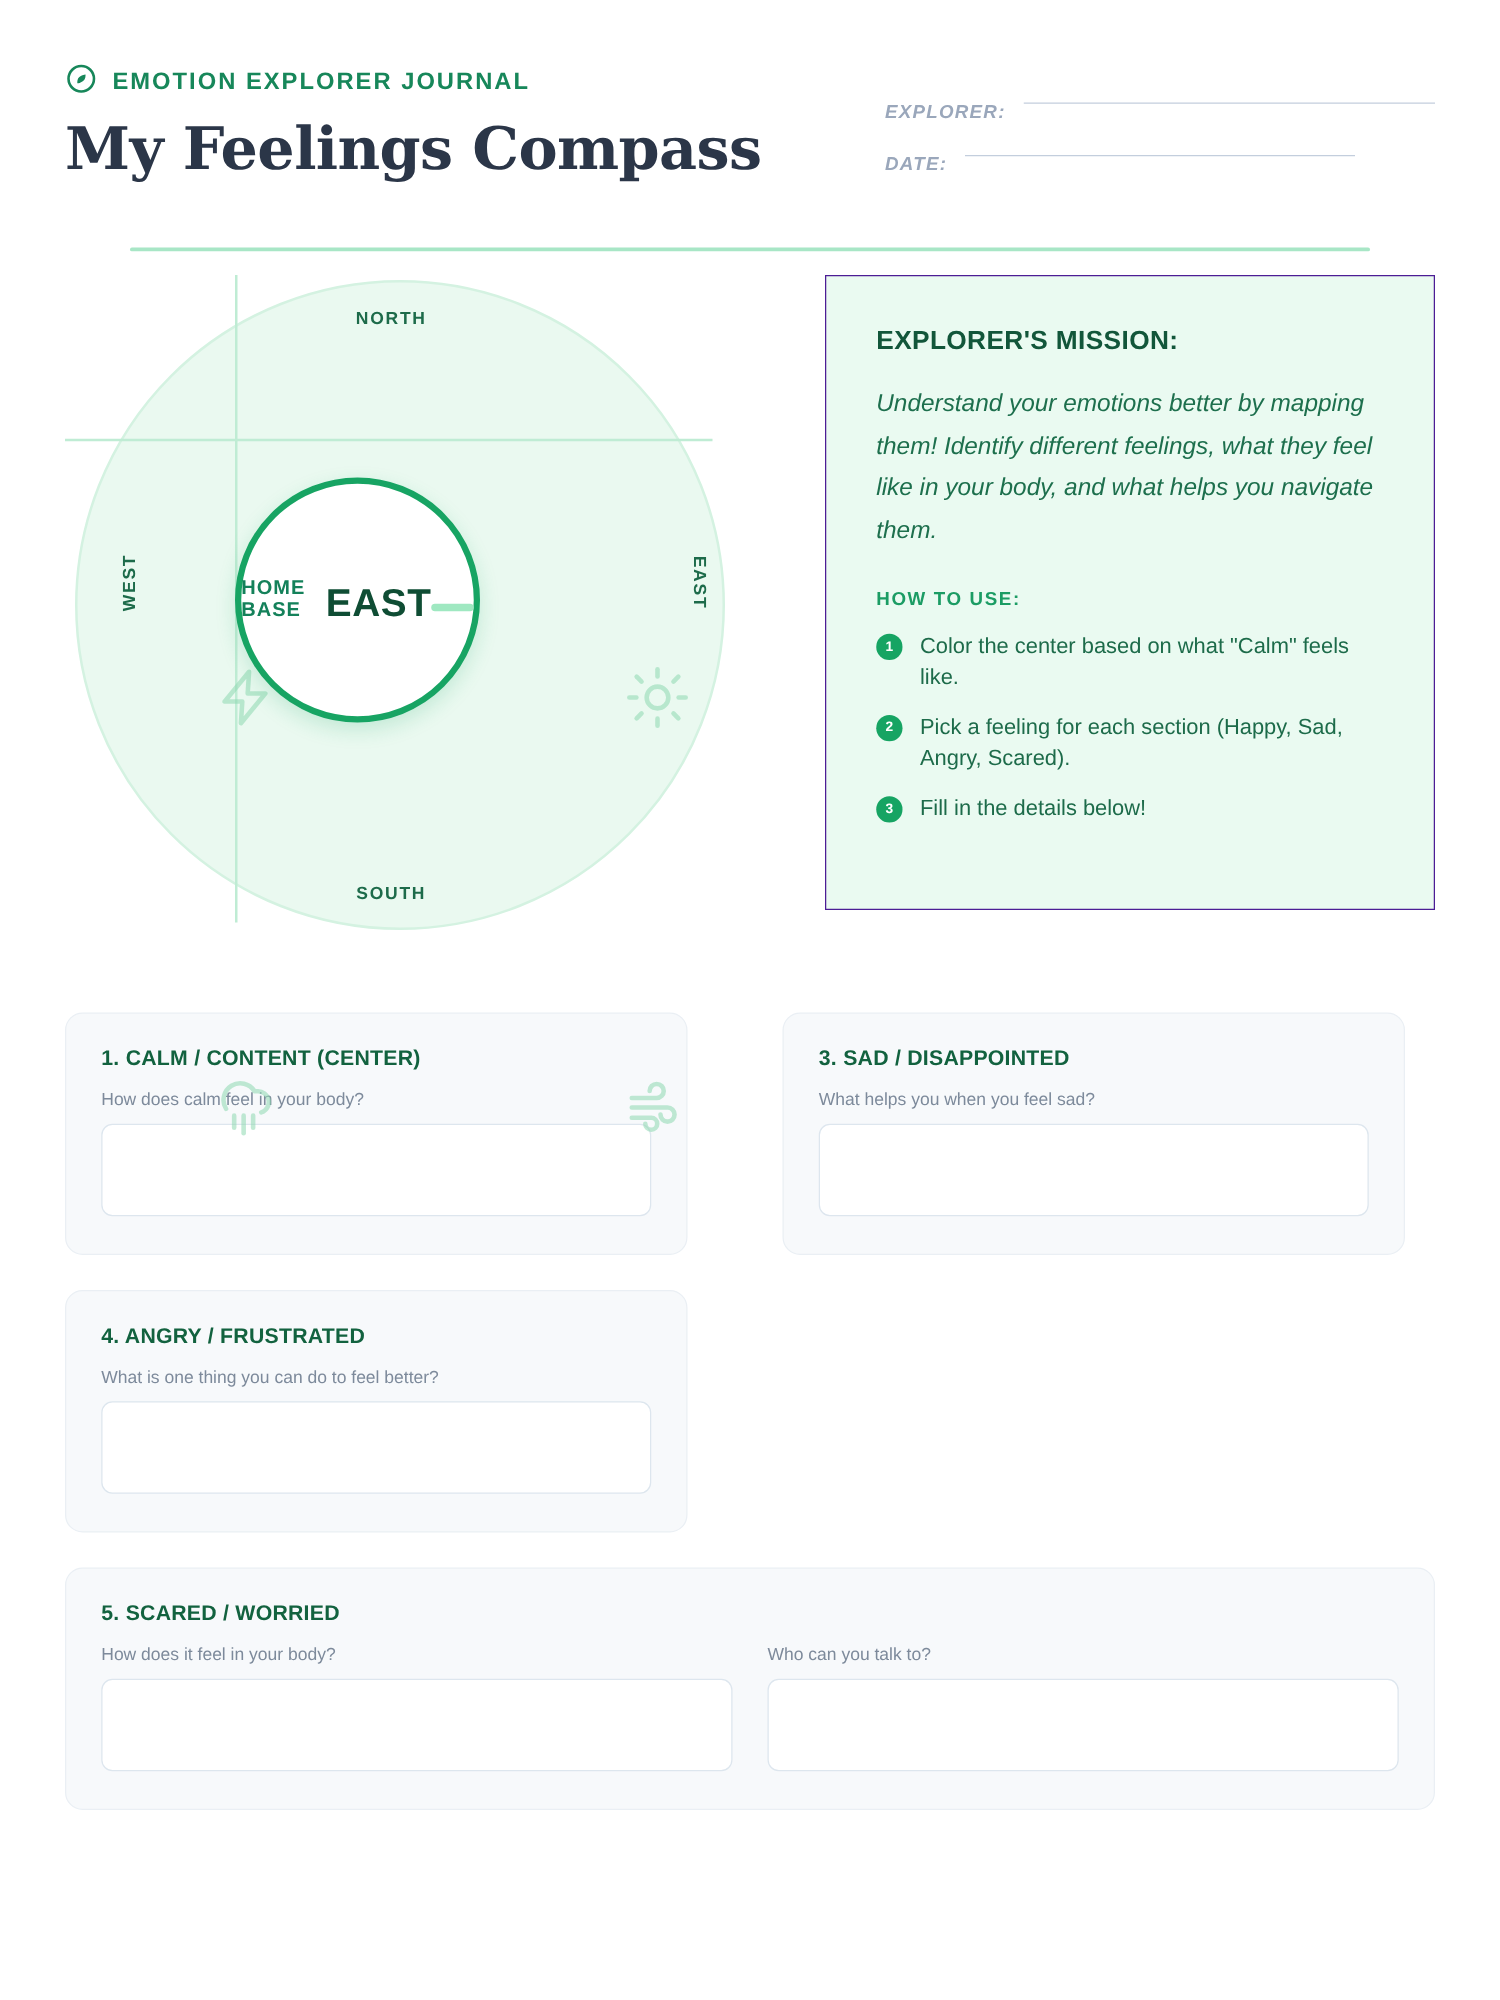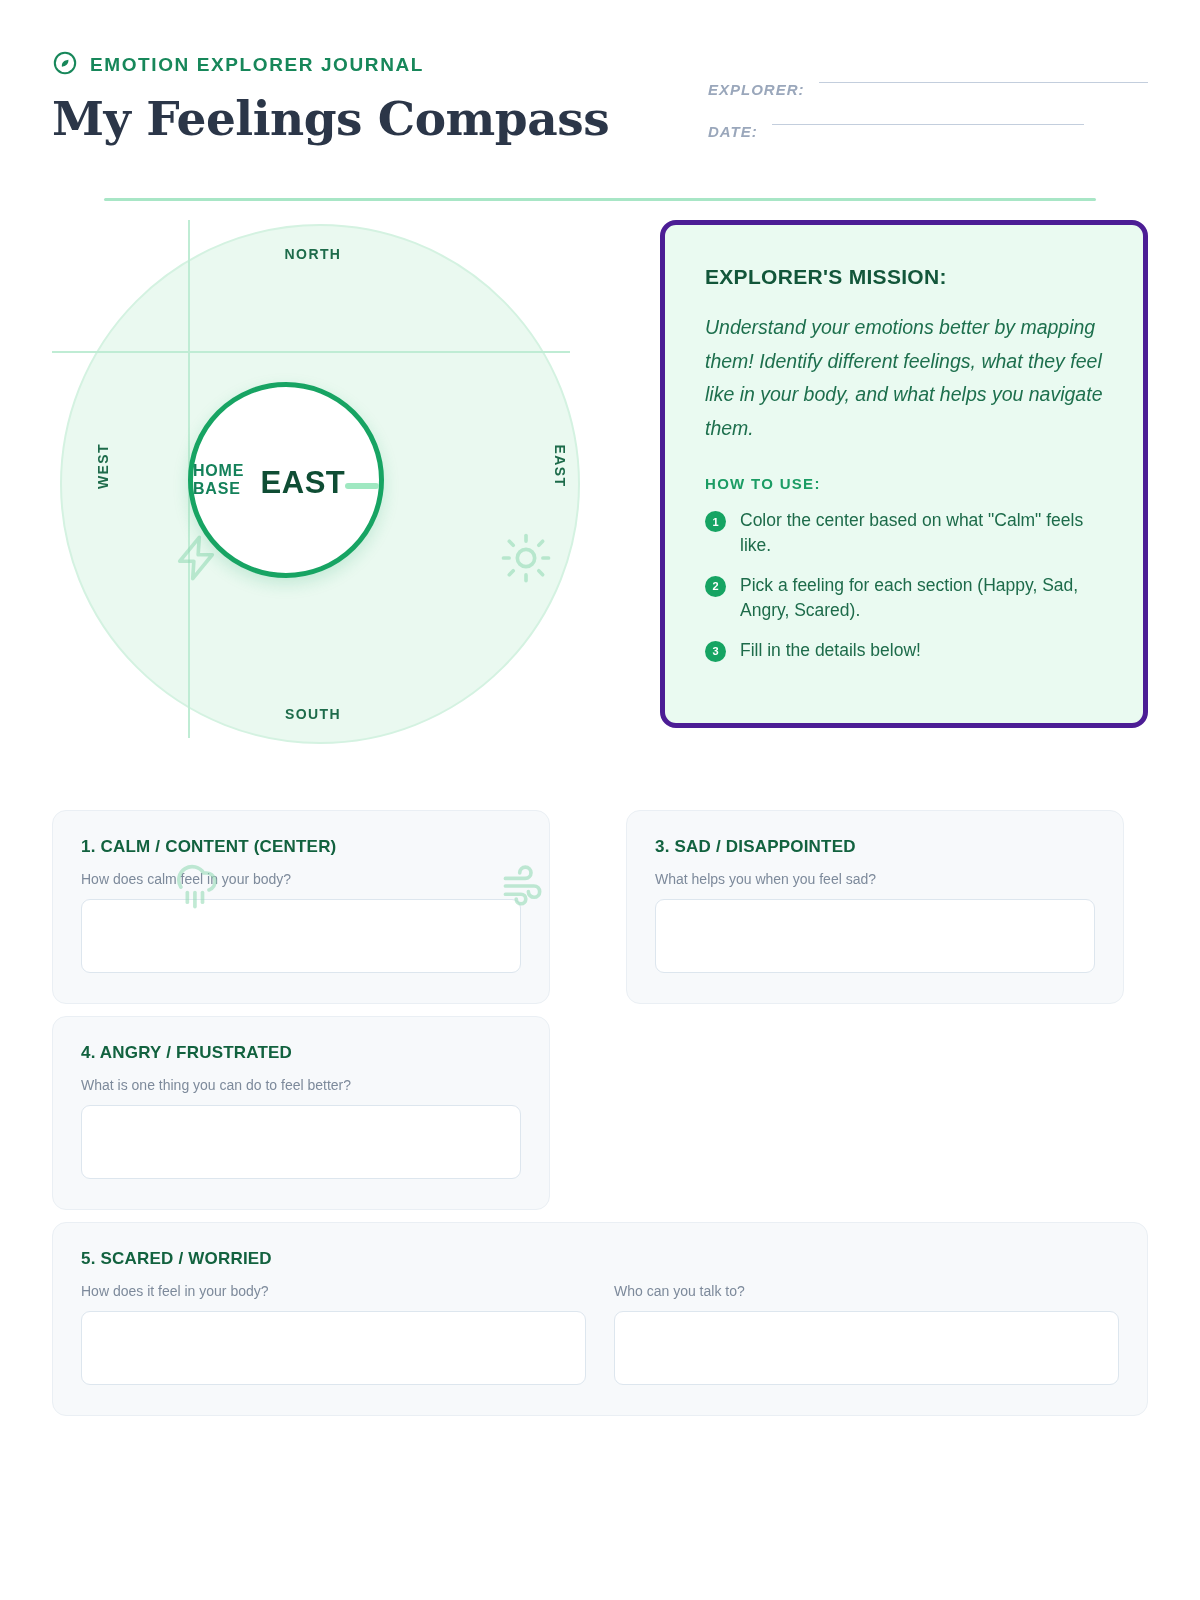--- a/index.html
+++ b/index.html
@@ -196,22 +196,22 @@
     border-radius: 3px;
     background: #9fe8c1;
   }
 
   
   .mission {
     flex: 1 1 auto;
     margin-left: 68px;
     margin-top: 0px;
     background: #eafaf1;
-    border: 5px solid #4c1d95;
-    border-radius: 16px;
+    border: 1px solid #4c1d95;
+    border-radius: 0;
     padding: 40px 36px 34px 40px;
     min-height: 508px;
   }
 
   .mission-title {
     font-size: 21px;
     font-weight: bold;
     letter-spacing: 0.3px;
     color: #12563a;
   }
@@ -259,21 +259,21 @@
   .step-text {
     font-size: 17.5px;
     line-height: 1.42;
     color: #1d6b4a;
   }
 
   
   .cards {
     display: flex;
     flex-wrap: wrap;
-    gap: 12px 76px;
+    gap: 28px 76px;
     margin-top: 60px;
   }
 
   .card {
     background: #f7f9fb;
     border: 1px solid #eaeff4;
     border-radius: 14px;
     padding: 26px 28px 30px 28px;
     width: 498px;
   }

